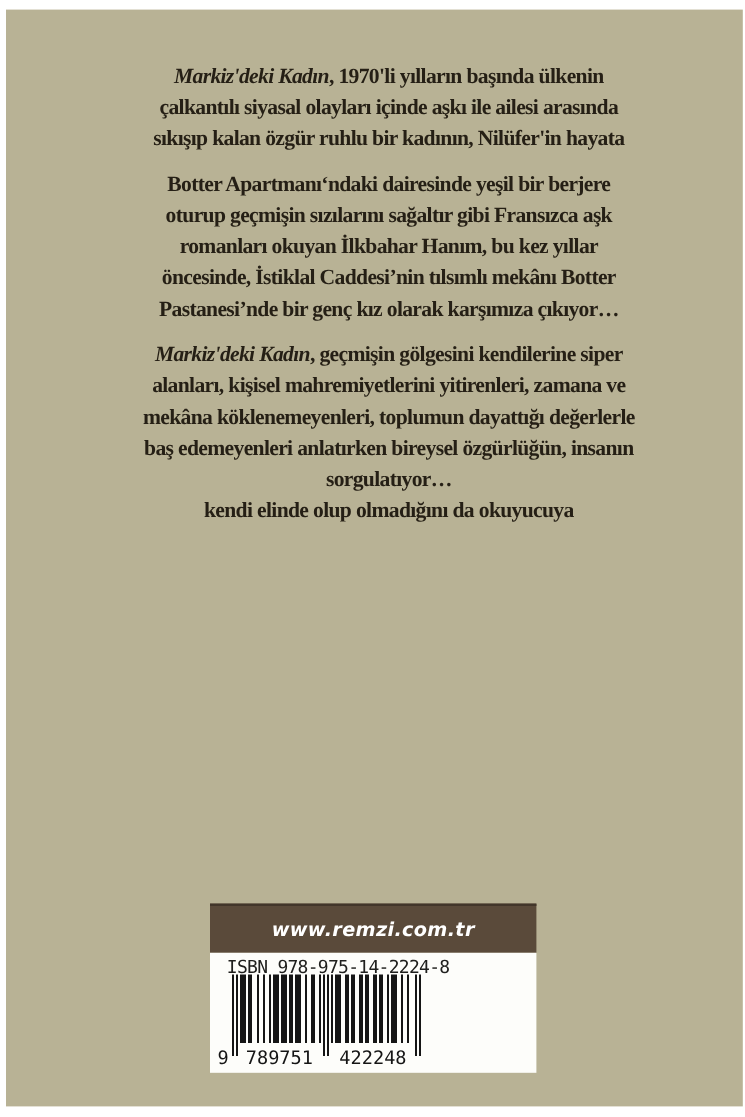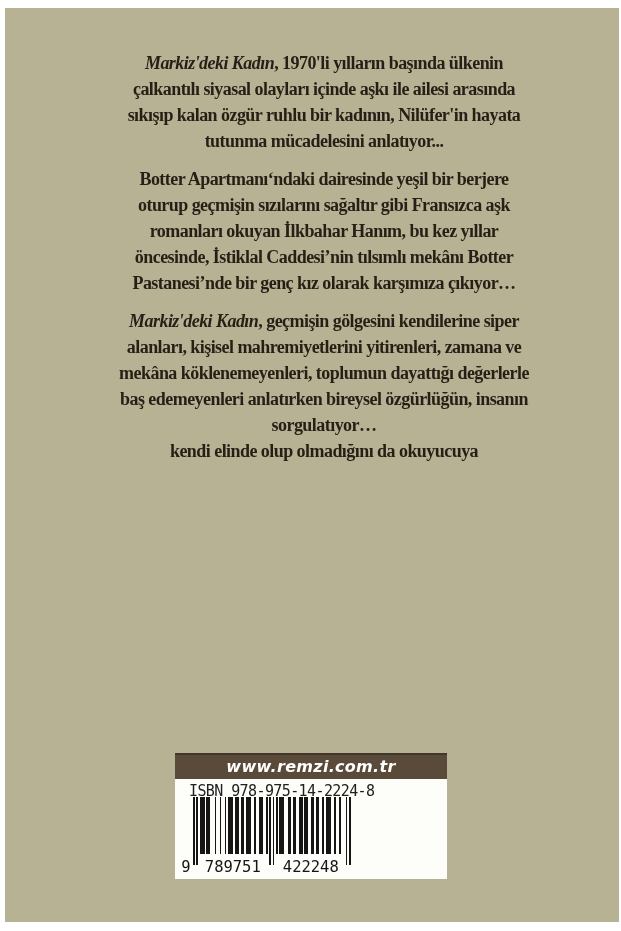--- a/index.html
+++ b/index.html
@@ -5,21 +5,21 @@
   html,body{margin:0;padding:0;background:#ffffff;}
   .stage{position:relative;width:621px;height:931px;background:#ffffff;overflow:hidden;
          font-family:"Liberation Serif", serif;}
   .cover{position:absolute;left:5px;top:8px;width:614px;height:914px;background:#b8b295;}
   .synopsis{margin-top:42px;width:100%;text-align:center;color:#251f15;
             font-size:18px;line-height:26px;font-weight:bold;letter-spacing:-0.55px;}
   .para{margin:0 0 12px 0;}
   .line{white-space:nowrap;padding-left:24px;}
   .ital{font-style:italic;}
   .barcode-block{position:absolute;left:170px;top:745px;width:272px;}
-  .site-bar{box-sizing:border-box;height:26px;background:#5a4a3a;border-top:2px solid #42362a;
+  .site-bar{box-sizing:border-box;height:41px;background:#5a4a3a;border-top:2px solid #42362a;
             display:flex;align-items:center;justify-content:center;}
   .site-label{color:#ffffff;font-family:"DejaVu Sans", sans-serif;font-weight:bold;
               font-style:italic;font-size:16px;letter-spacing:0.3px;line-height:1;}
   .white-panel{position:relative;height:100px;background:#fdfdfa;}
   .isbn-label{position:absolute;top:3px;left:14px;width:158px;text-align:center;
               font-family:"DejaVu Sans Mono", monospace;font-size:15px;letter-spacing:-0.6px;
               color:#20201e;white-space:nowrap;}
   .ean-svg{position:absolute;left:5px;top:18px;}
   .ean-svg rect{fill:#151515;}
   .ean-svg text{fill:#151515;font-family:"DejaVu Sans Mono", monospace;font-size:15.5px;}
@@ -28,21 +28,20 @@
 <body>
 
 <div class="stage">
   <div class="cover">
 
     <div class="synopsis">
         <div class="para">
           <div class="line"><span class="ital">Markiz'deki Kadın</span><span>, 1970'li yılların başında ülkenin</span></div>
           <div class="line"><span>çalkantılı siyasal olayları içinde aşkı ile ailesi arasında</span></div>
           <div class="line"><span>sıkışıp kalan özgür ruhlu bir kadının, Nilüfer'in hayata</span></div>
-          <div class="line"><span>tutunma mücadelesini anlatıyor...</span></div>
         </div>
         <div class="para">
           <div class="line"><span>Botter Apartmanı‘ndaki dairesinde yeşil bir berjere</span></div>
           <div class="line"><span>oturup geçmişin sızılarını sağaltır gibi Fransızca aşk</span></div>
           <div class="line"><span>romanları okuyan İlkbahar Hanım, bu kez yıllar</span></div>
           <div class="line"><span>öncesinde, İstiklal Caddesi’nin tılsımlı mekânı Botter</span></div>
           <div class="line"><span>Pastanesi’nde bir genç kız olarak karşımıza çıkıyor…</span></div>
         </div>
         <div class="para">
           <div class="line"><span class="ital">Markiz'deki Kadın</span><span>, geçmişin gölgesini kendilerine siper</span></div>

